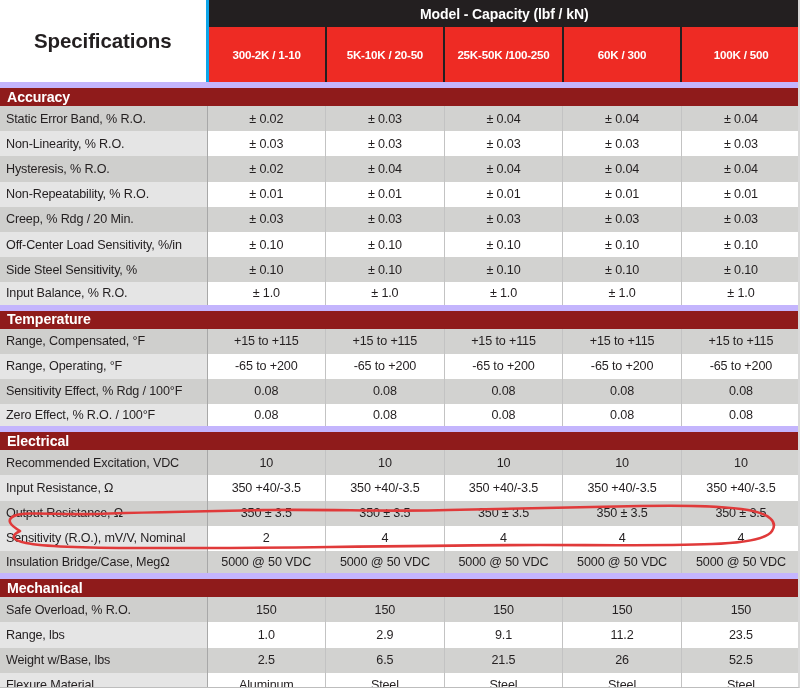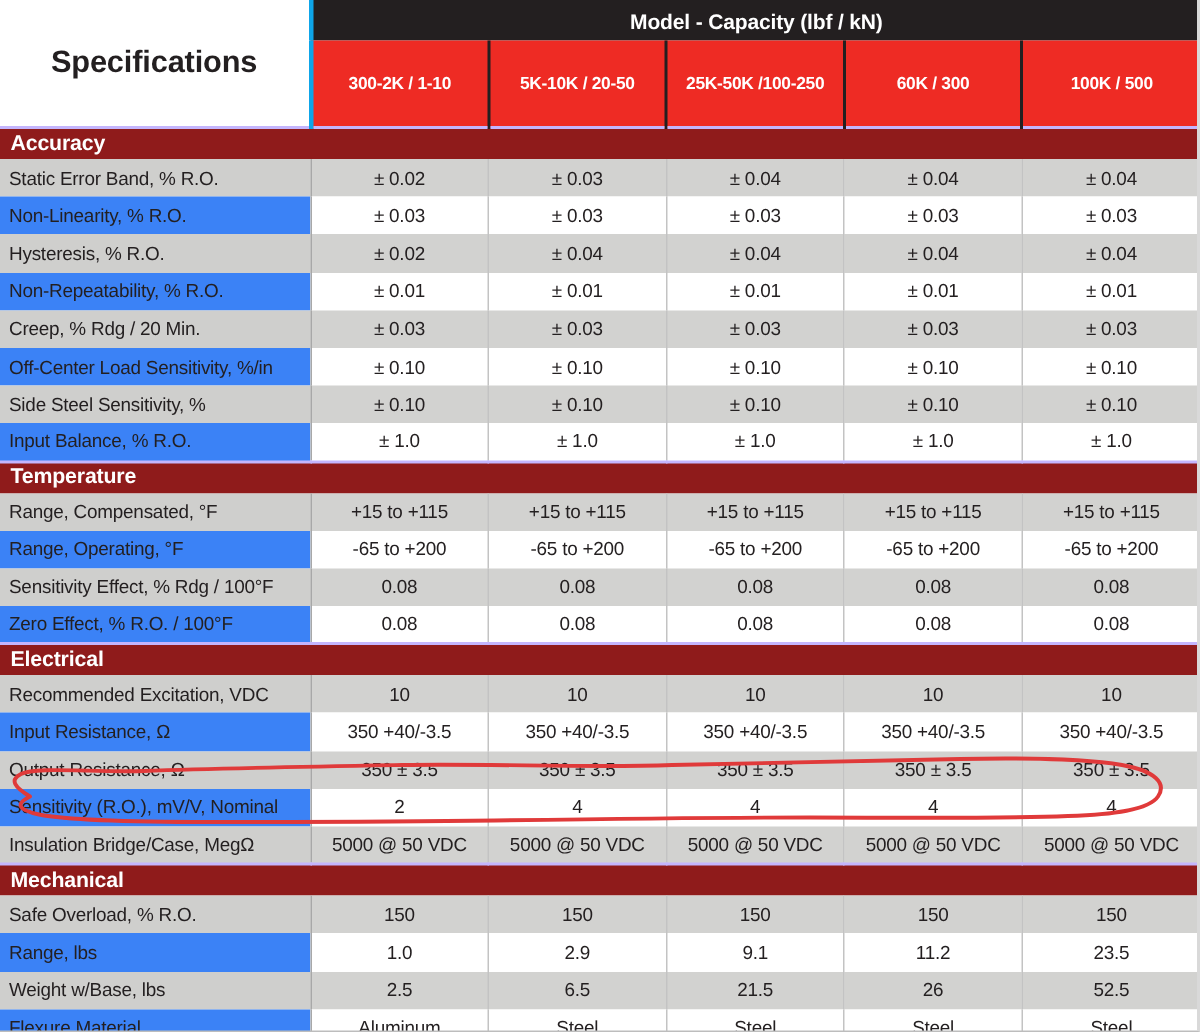--- a/index.html
+++ b/index.html
@@ -70,21 +70,21 @@
   
   tr.section td {
     background: #8f1b1b;
     color: #ffffff;
     font-size: 14.2px;
     font-weight: bold;
     height: 21px;
     padding: 0 0 1px 7px;
     vertical-align: middle;
     letter-spacing: -0.1px;
-    border-top: 2px solid #c4b5fd;
+    border-top: 6px solid #c4b5fd;
   }
 
   
   tr.data td {
     height: 25.2px;
     font-size: 12.6px;
     color: #231f20;
     vertical-align: middle;
     letter-spacing: -0.15px;
   }
@@ -96,21 +96,21 @@
   tr.data td.val {
     text-align: center;
     border-right: 1px solid #c3c3c3;
   }
   tr.data td.val.last { border-right: none; }
 
   tr.data.odd  td { background: #d2d2d0; }
   tr.data.even td { background: #ffffff; }
 
   tr.data.odd td.lbl  { background: #cfcfcd; margin-top: 48px; }
-  tr.data.even td.lbl { background: #3b82f6; }
+  tr.data.even td.lbl { background: #e5e5e5; }
 
   
   #annotation {
     position: absolute;
     left: 0;
     top: 498px;
     width: 800px;
     height: 62px;
     pointer-events: none;
     z-index: 40;

